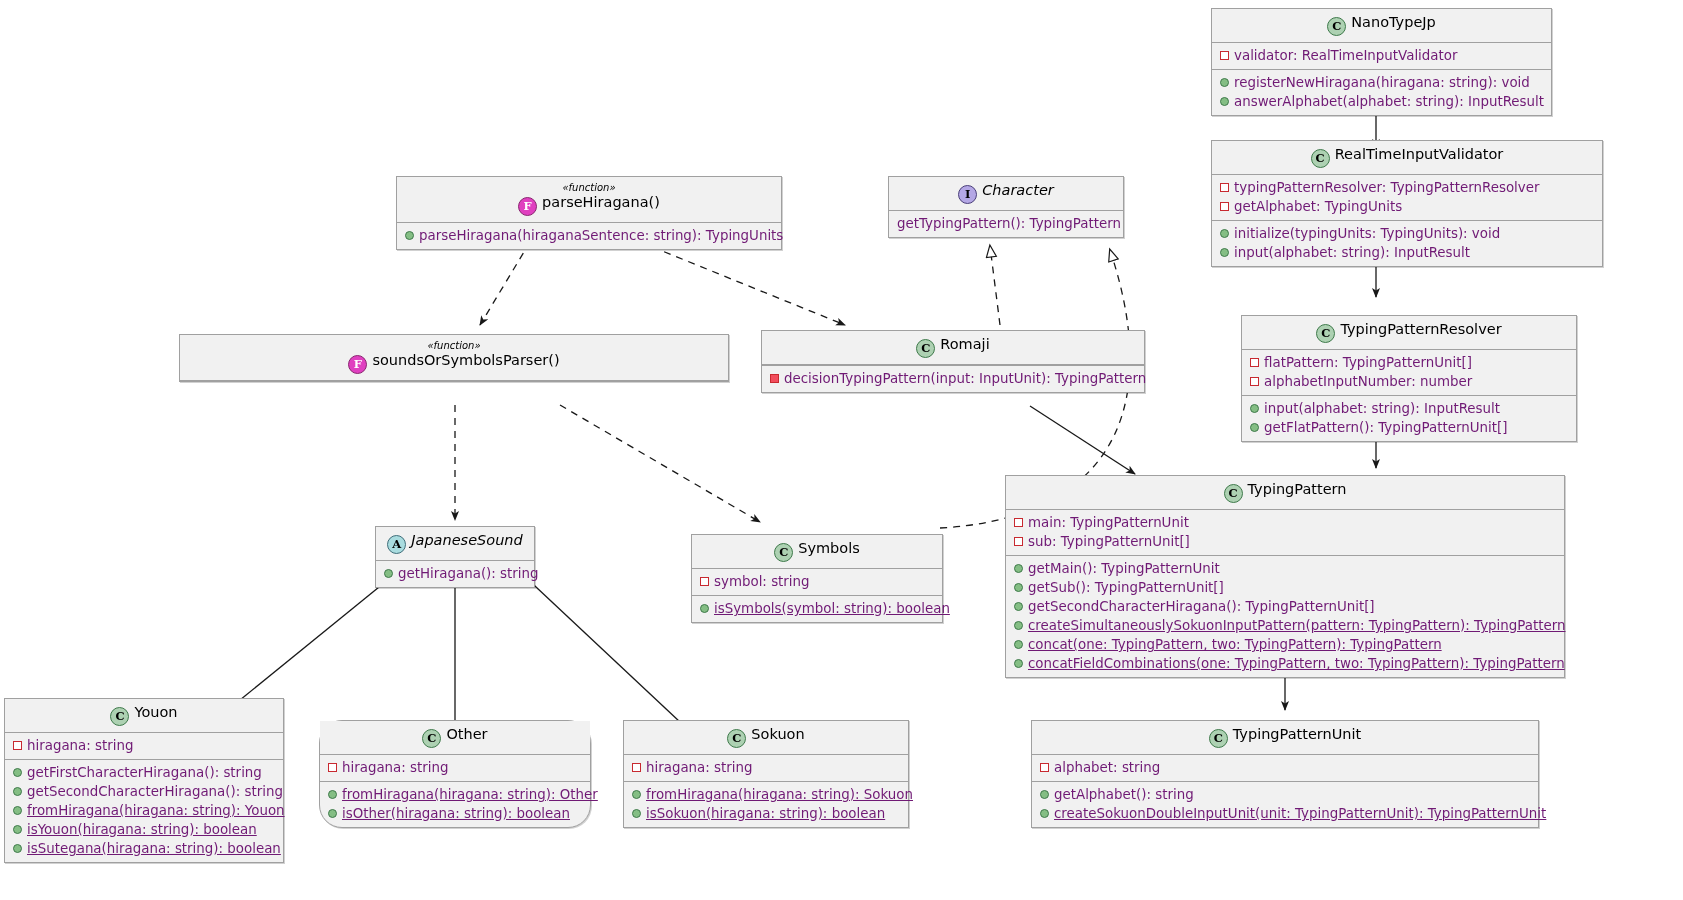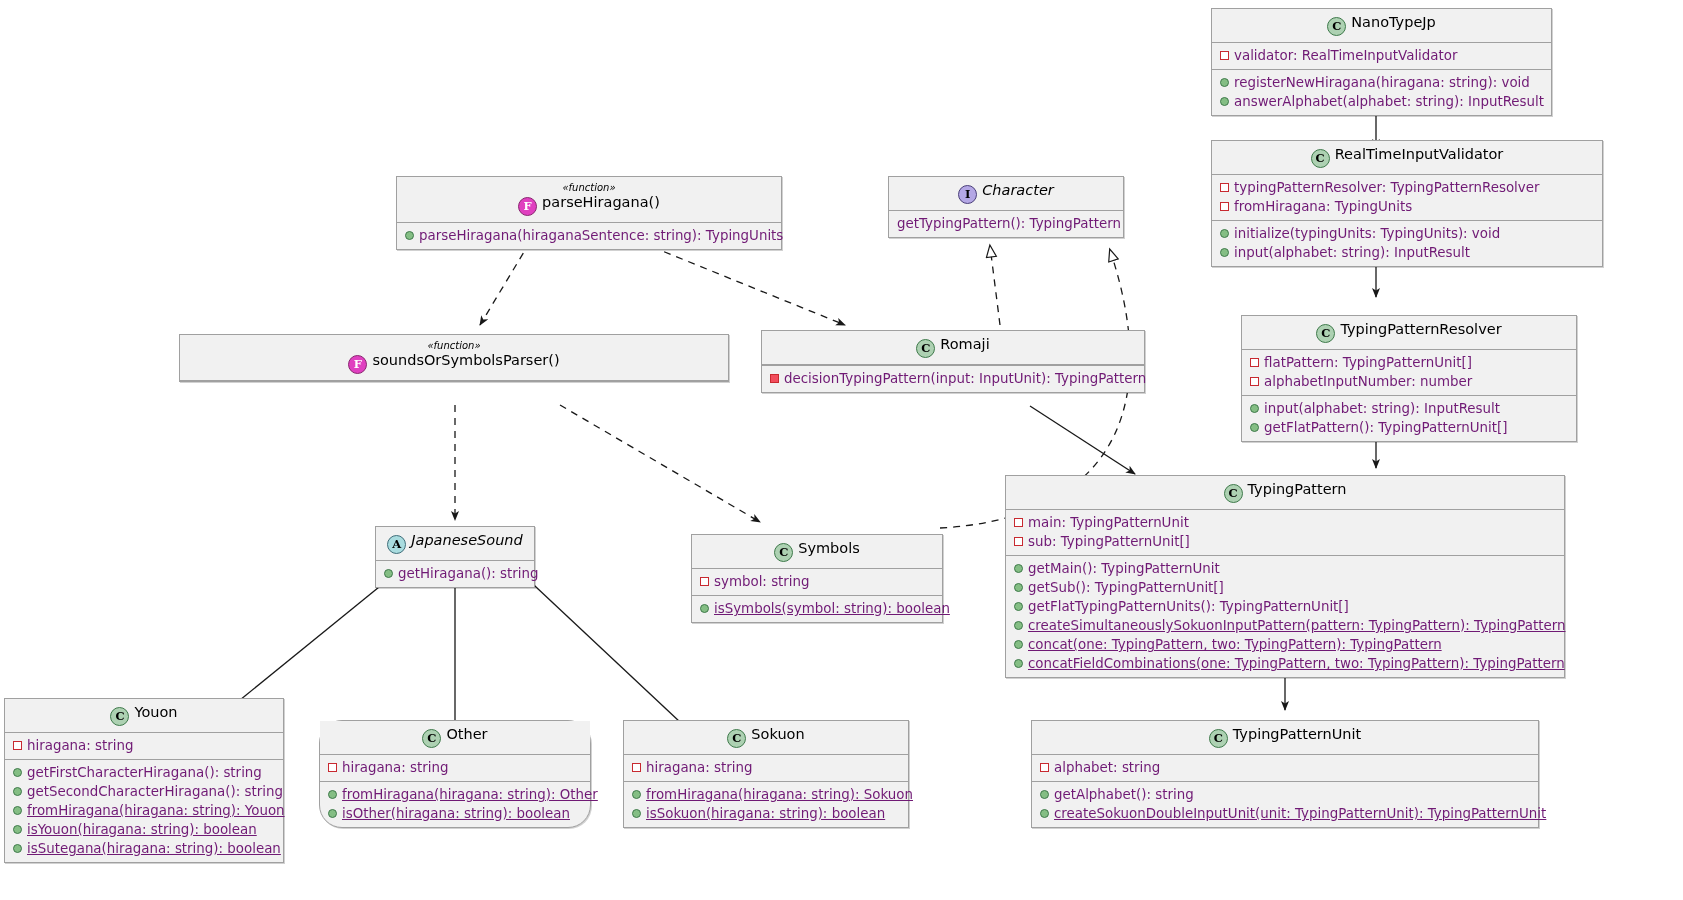--- a/index.html
+++ b/index.html
@@ -128,21 +128,21 @@
     </div>
   </div>
 
   <div class="node" style="left:1211px;top:140px;width:392px;">
     <div class="hdr">
       <span class="circ c-class">C</span><span class="nm">RealTimeInputValidator</span>
     </div>
     <div class="sep"></div>
     <div class="compart">
       <div class="row"><span class="mk privfield"></span><span>typingPatternResolver: TypingPatternResolver</span></div>
-      <div class="row"><span class="mk privfield"></span><span>fromHiragana: TypingUnits</span></div>
+      <div class="row"><span class="mk privfield"></span><span>getAlphabet: TypingUnits</span></div>
     </div>
     <div class="sep"></div>
     <div class="compart">
       <div class="row"><span class="mk pub"></span><span>initialize(typingUnits: TypingUnits): void</span></div>
       <div class="row"><span class="mk pub"></span><span>input(alphabet: string): InputResult</span></div>
     </div>
   </div>
 
   <div class="node" style="left:1241px;top:315px;width:336px;">
     <div class="hdr">
@@ -166,21 +166,21 @@
     </div>
     <div class="sep"></div>
     <div class="compart">
       <div class="row"><span class="mk privfield"></span><span>main: TypingPatternUnit</span></div>
       <div class="row"><span class="mk privfield"></span><span>sub: TypingPatternUnit[]</span></div>
     </div>
     <div class="sep"></div>
     <div class="compart">
       <div class="row"><span class="mk pub"></span><span>getMain(): TypingPatternUnit</span></div>
       <div class="row"><span class="mk pub"></span><span>getSub(): TypingPatternUnit[]</span></div>
-      <div class="row"><span class="mk pub"></span><span>getFlatTypingPatternUnits(): TypingPatternUnit[]</span></div>
+      <div class="row"><span class="mk pub"></span><span>getSecondCharacterHiragana(): TypingPatternUnit[]</span></div>
       <div class="row"><span class="mk pub"></span><span class="st">createSimultaneouslySokuonInputPattern(pattern: TypingPattern): TypingPattern</span></div>
       <div class="row"><span class="mk pub"></span><span class="st">concat(one: TypingPattern, two: TypingPattern): TypingPattern</span></div>
       <div class="row"><span class="mk pub"></span><span class="st">concatFieldCombinations(one: TypingPattern, two: TypingPattern): TypingPattern</span></div>
     </div>
   </div>
 
   <div class="node" style="left:1031px;top:720px;width:508px;">
     <div class="hdr">
       <span class="circ c-class">C</span><span class="nm">TypingPatternUnit</span>
     </div>

